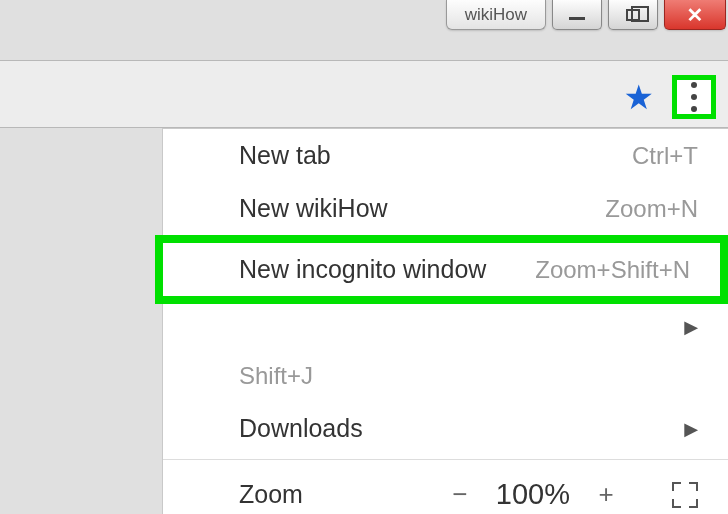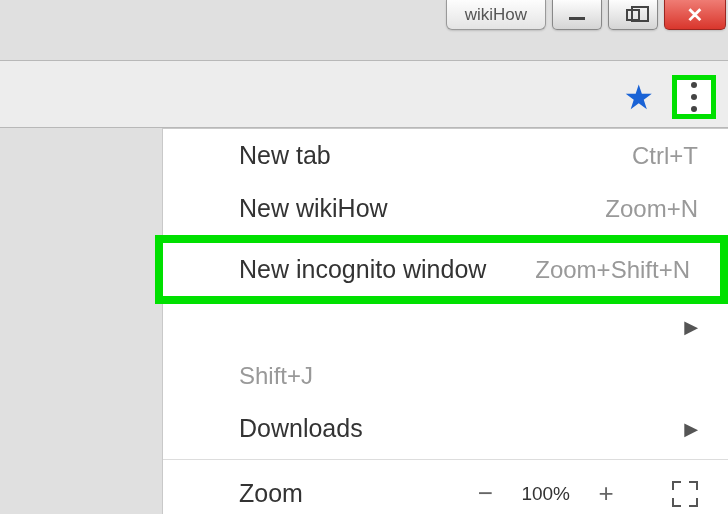--- a/index.html
+++ b/index.html
@@ -156,21 +156,21 @@
     gap: 26px;
   }
   .zoom-row .label { flex: 1; }
   .zoom-ctrl {
     display: flex;
     align-items: center;
     gap: 26px;
     color: #555;
   }
   .zoom-btn { font-size: 26px; color: #666; width: 20px; text-align: center; cursor: pointer; }
-  .zoom-val { font-size: 19px; color: #333; }
+  .zoom-val { font-size: 29px; color: #333; }
   .fs-icon {
     width: 26px; height: 26px;
     position: relative;
     margin-left: 30px;
   }
   .fs-icon i {
     position: absolute;
     width: 9px; height: 9px;
     border: 2.5px solid #555;
   }

